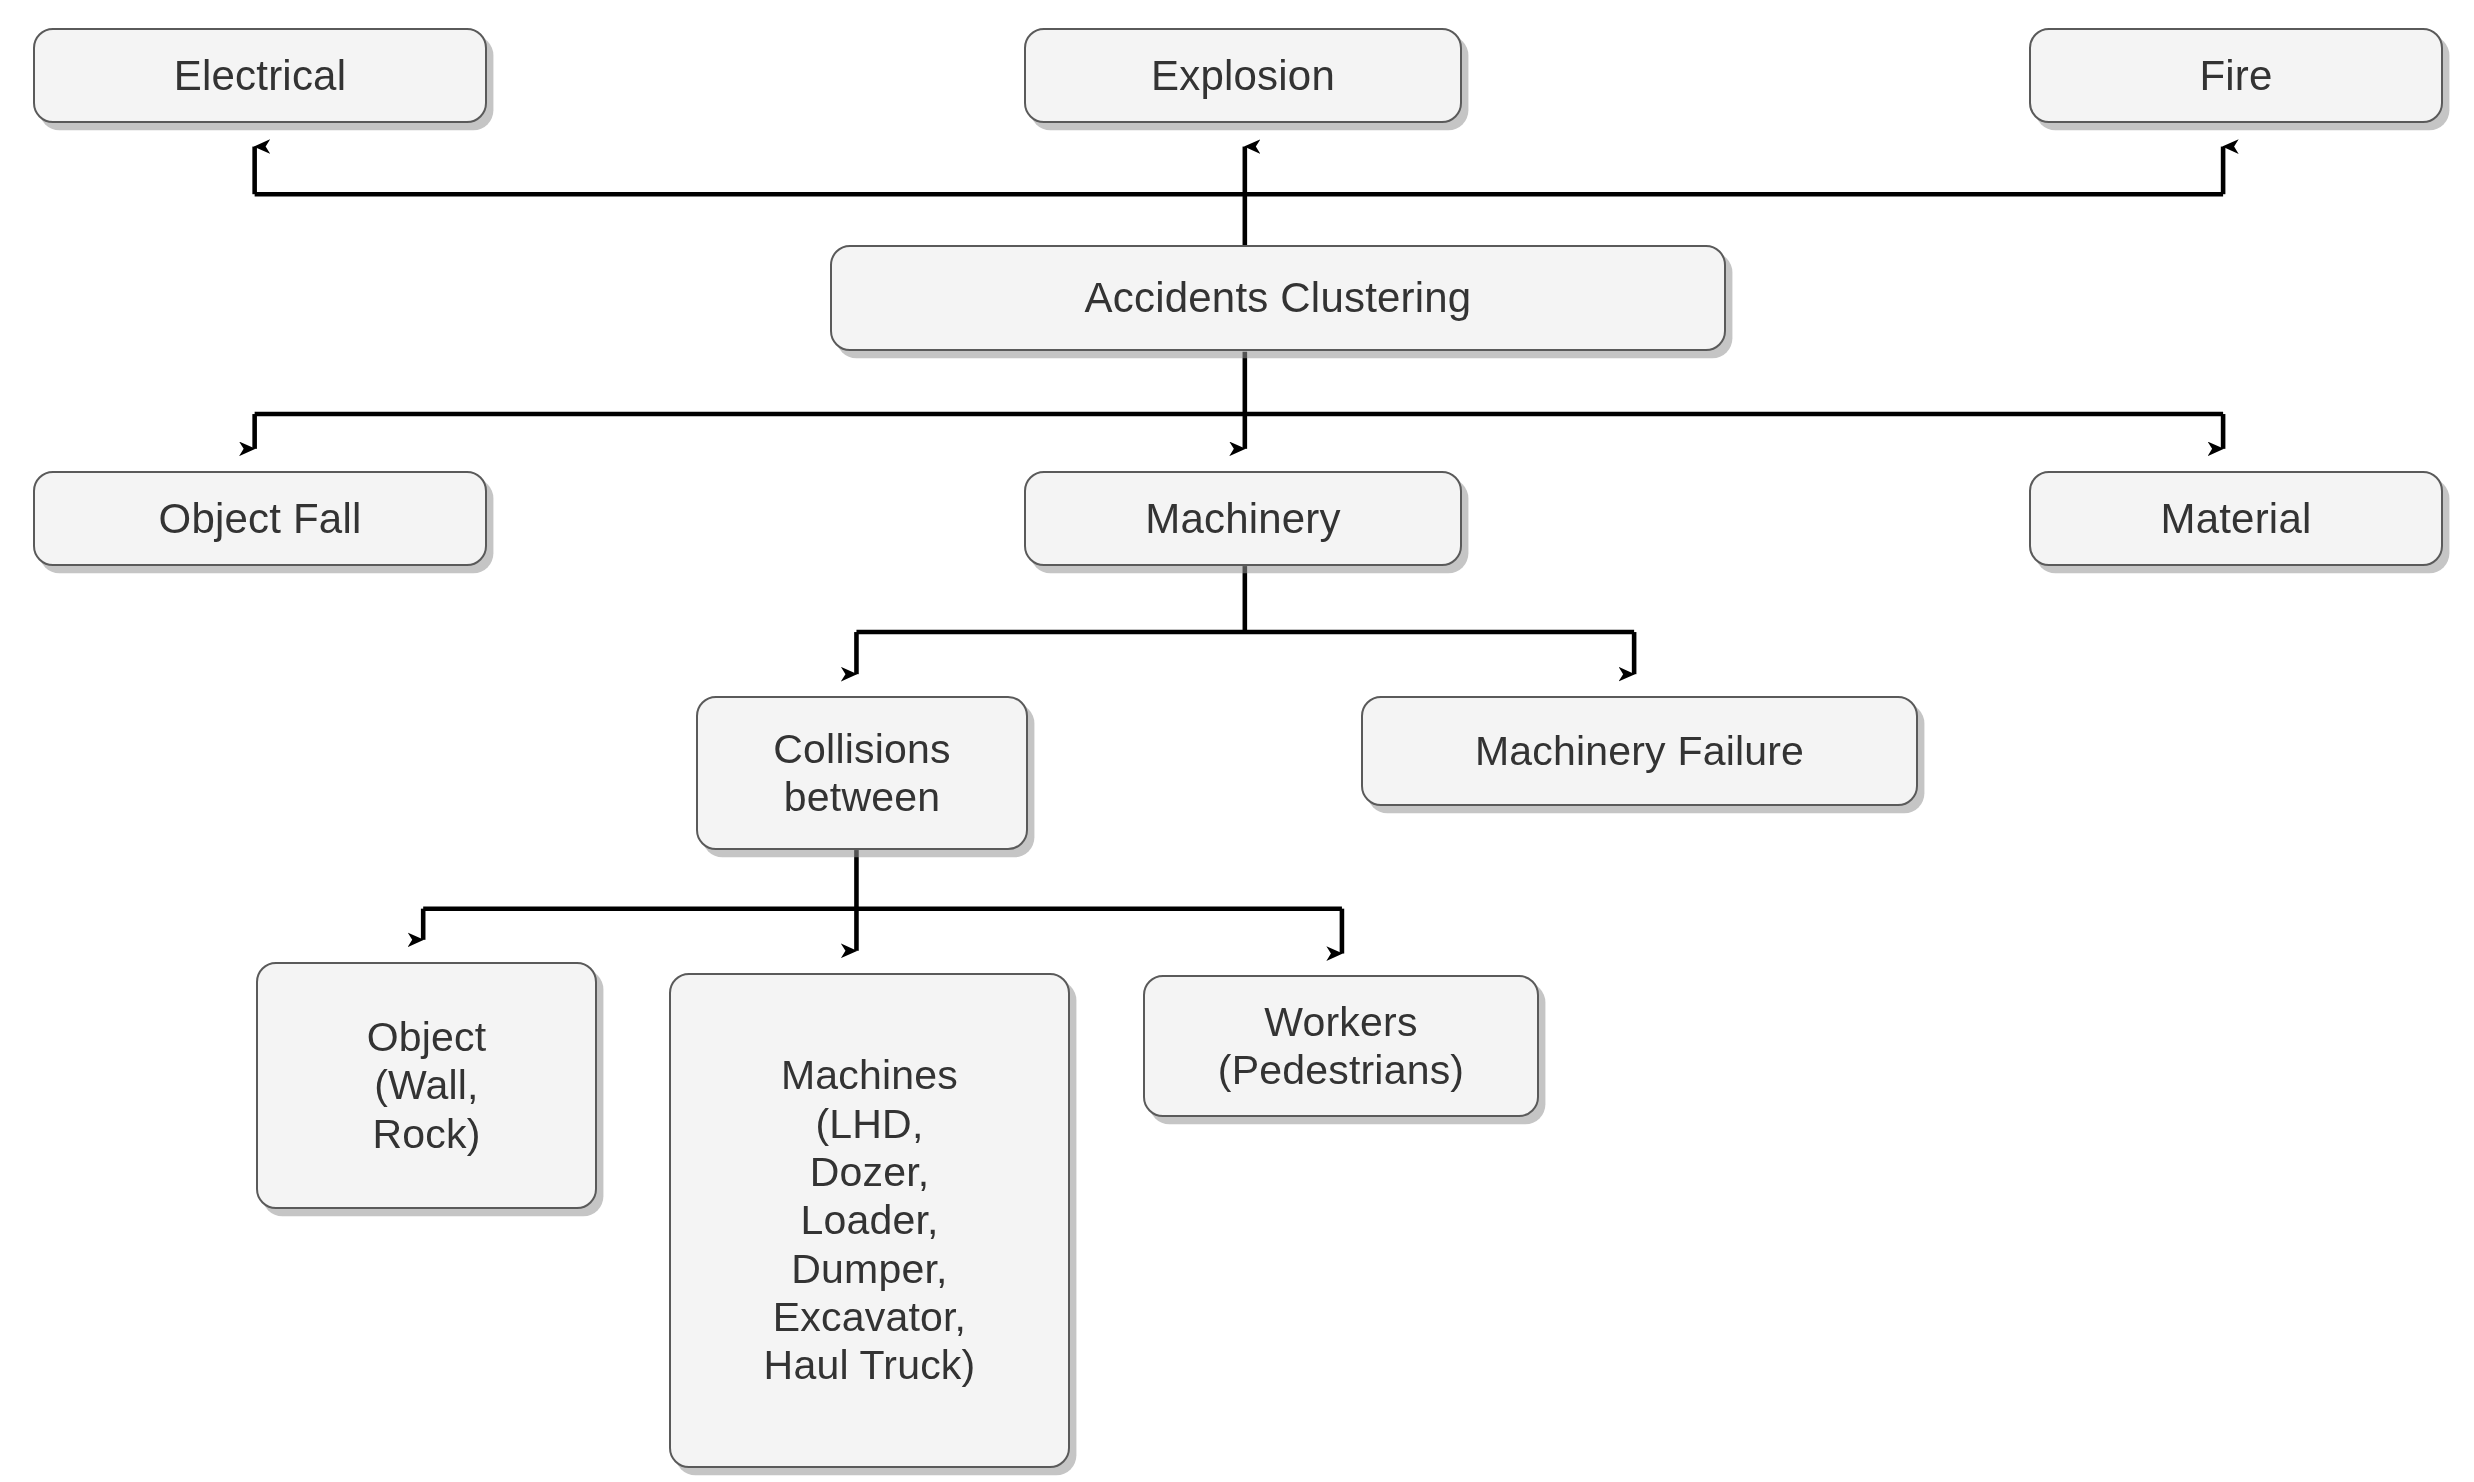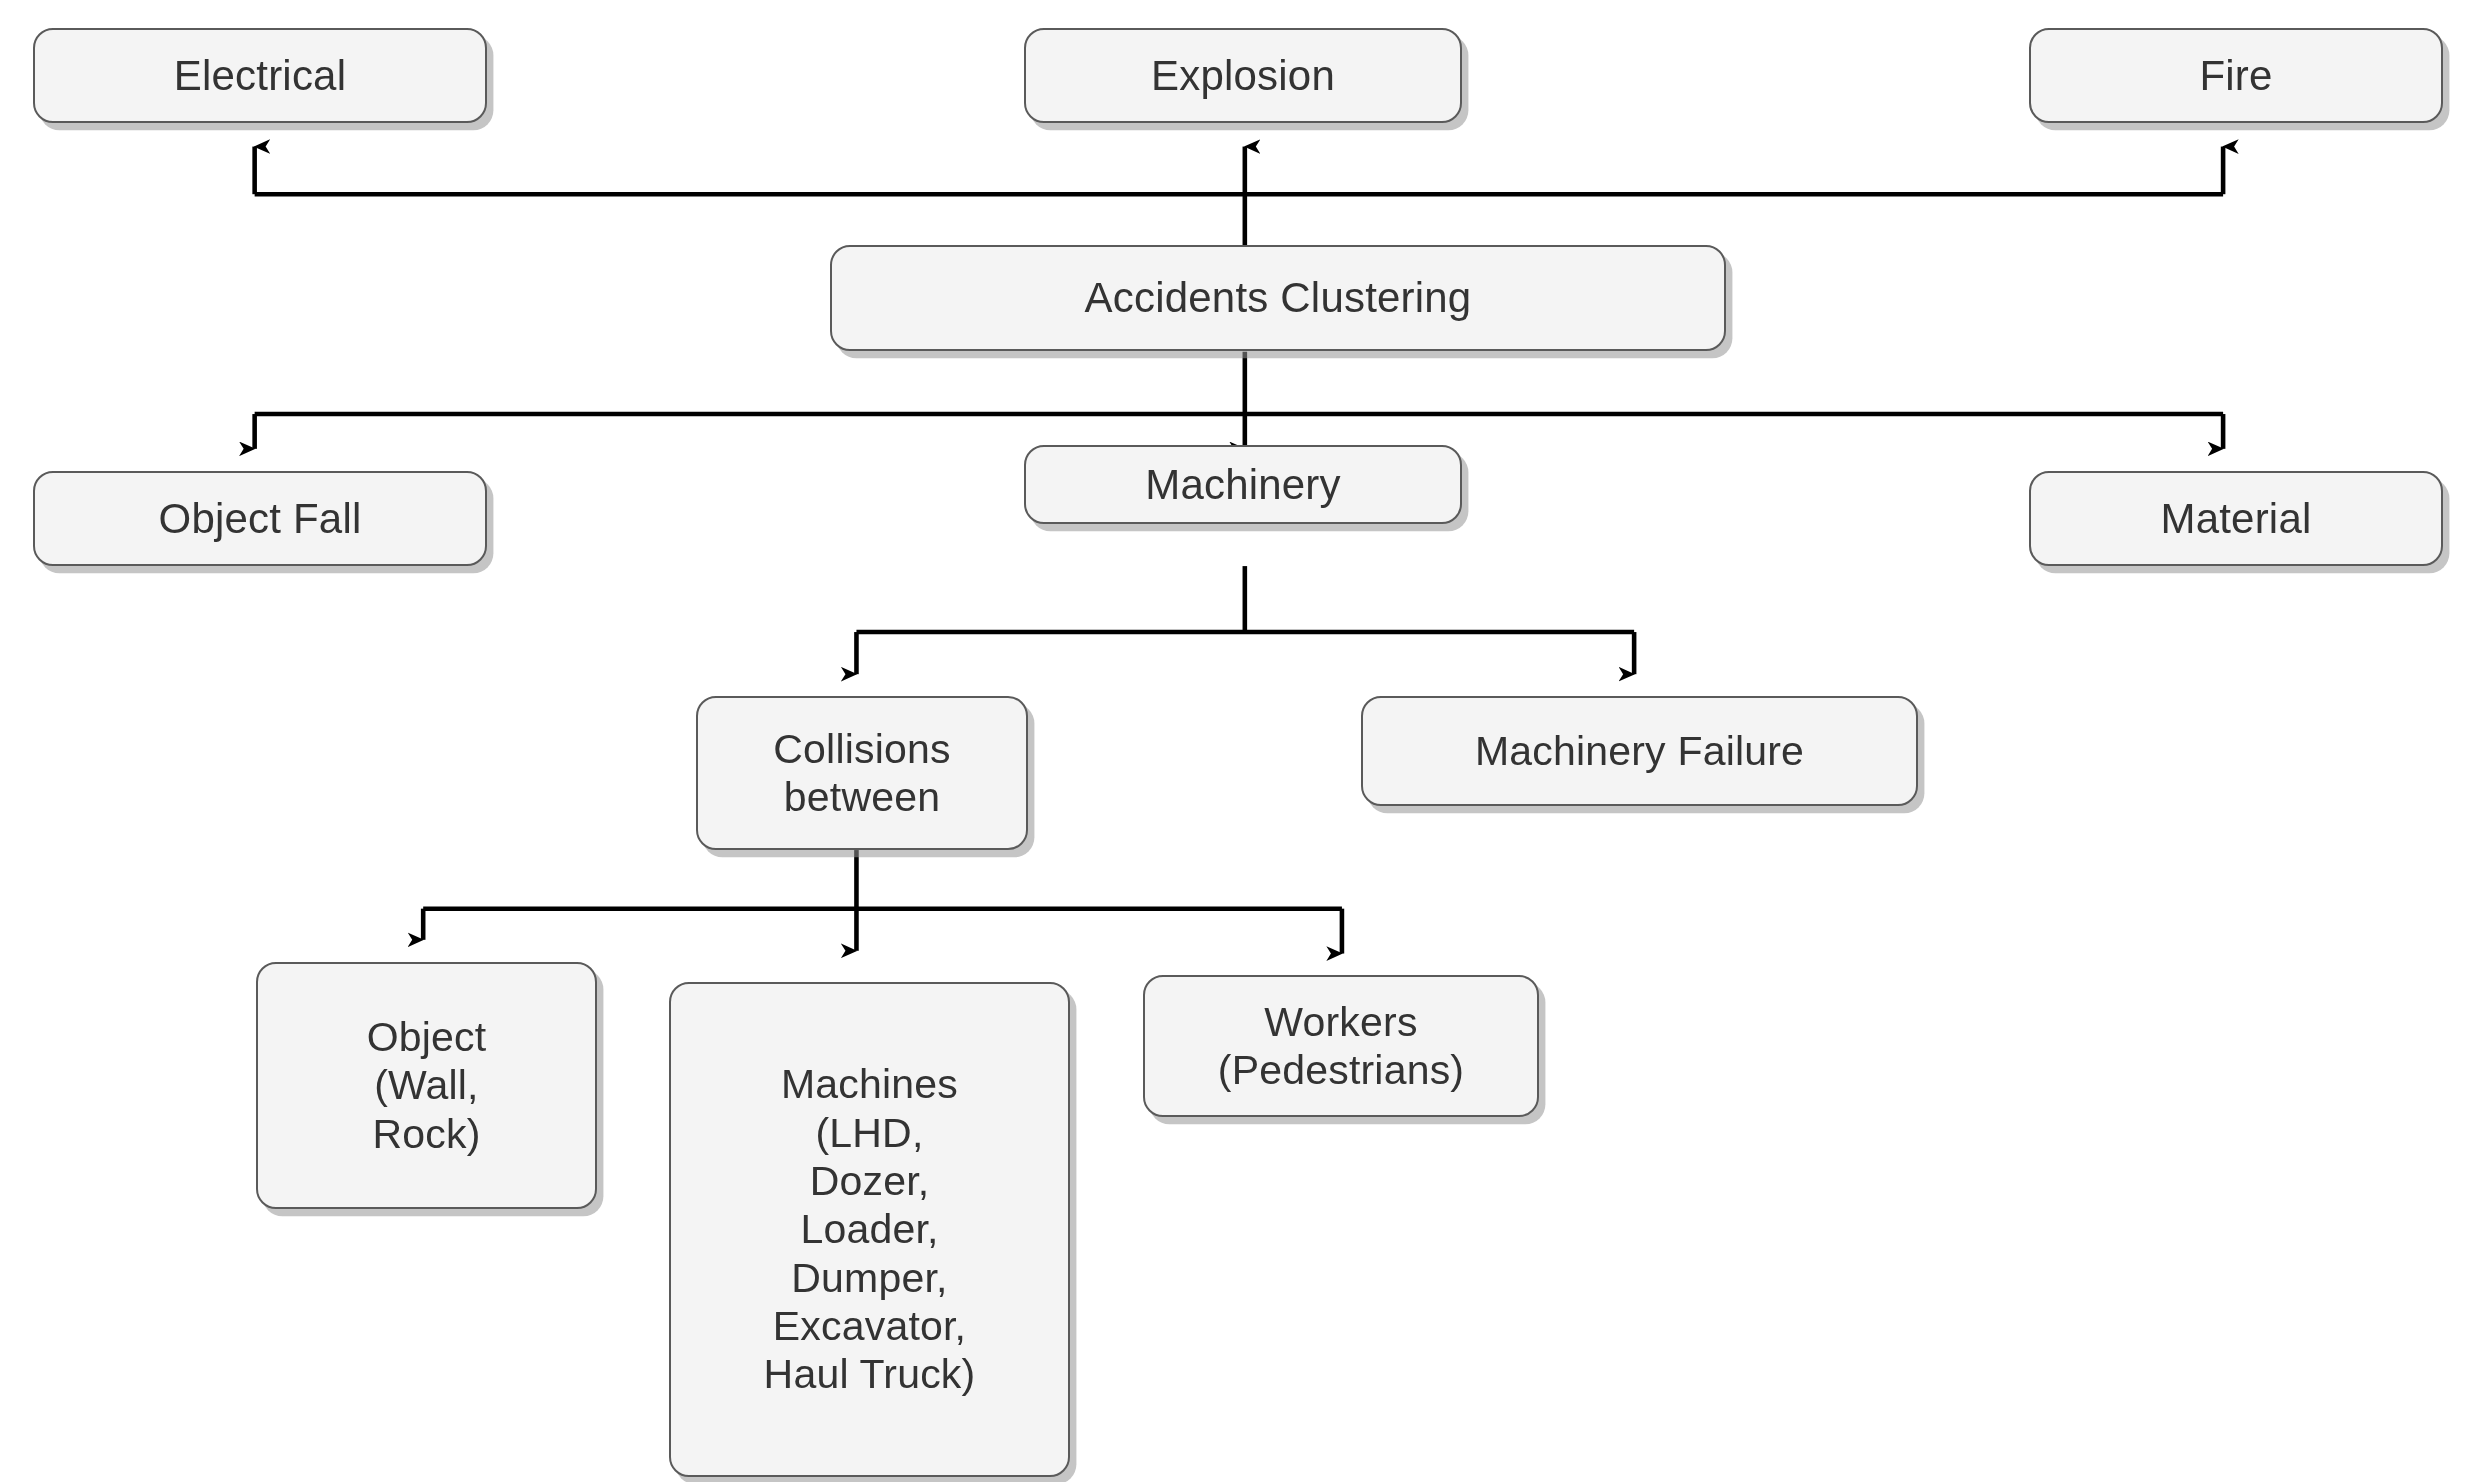--- a/index.html
+++ b/index.html
@@ -94,34 +94,34 @@
   <div class="node n-sz-lg" style="left:33px;  top:28px;   width:454px; height:95px;">Electrical</div>
 
   <div class="node n-sz-lg" style="left:1024px; top:28px;  width:438px; height:95px;">Explosion</div>
 
   <div class="node n-sz-lg" style="left:2029px; top:28px;  width:414px; height:95px;">Fire</div>
 
   <div class="node n-sz-lg" style="left:797px;  top:245px; width:896px; height:106px;margin-left:33px;">Accidents Clustering</div>
 
   <div class="node n-sz-lg" style="left:33px;   top:471px; width:454px; height:95px;">Object Fall</div>
 
-  <div class="node n-sz-lg" style="left:1024px; top:445px; width:438px; height:79px;">Machinery</div>
+  <div class="node n-sz-lg" style="left:1024px; top:471px; width:438px; height:95px;">Machinery</div>
 
   <div class="node n-sz-lg" style="left:2029px; top:471px; width:414px; height:95px;">Material</div>
 
   <div class="node n-sz-md" style="left:1361px; top:696px; width:557px; height:110px;">Machinery Failure</div>
 
   <div class="node n-sz-md" style="left:696px;  top:696px; width:332px; height:154px;">Collisions
 between</div>
 
   <div class="node n-sz-md" style="left:256px;  top:962px; width:341px; height:247px;">Object
 (Wall,
 Rock)</div>
 
-  <div class="node n-sz-md" style="left:669px;  top:973px; width:401px; height:495px;margin-top:9px;">Machines
+  <div class="node n-sz-md" style="left:669px;  top:973px; width:401px; height:495px;">Machines
 (LHD,
 Dozer,
 Loader,
 Dumper,
 Excavator,
 Haul Truck)</div>
 
   <div class="node n-sz-md" style="left:1143px; top:975px; width:396px; height:142px;">Workers
 (Pedestrians)</div>
 

